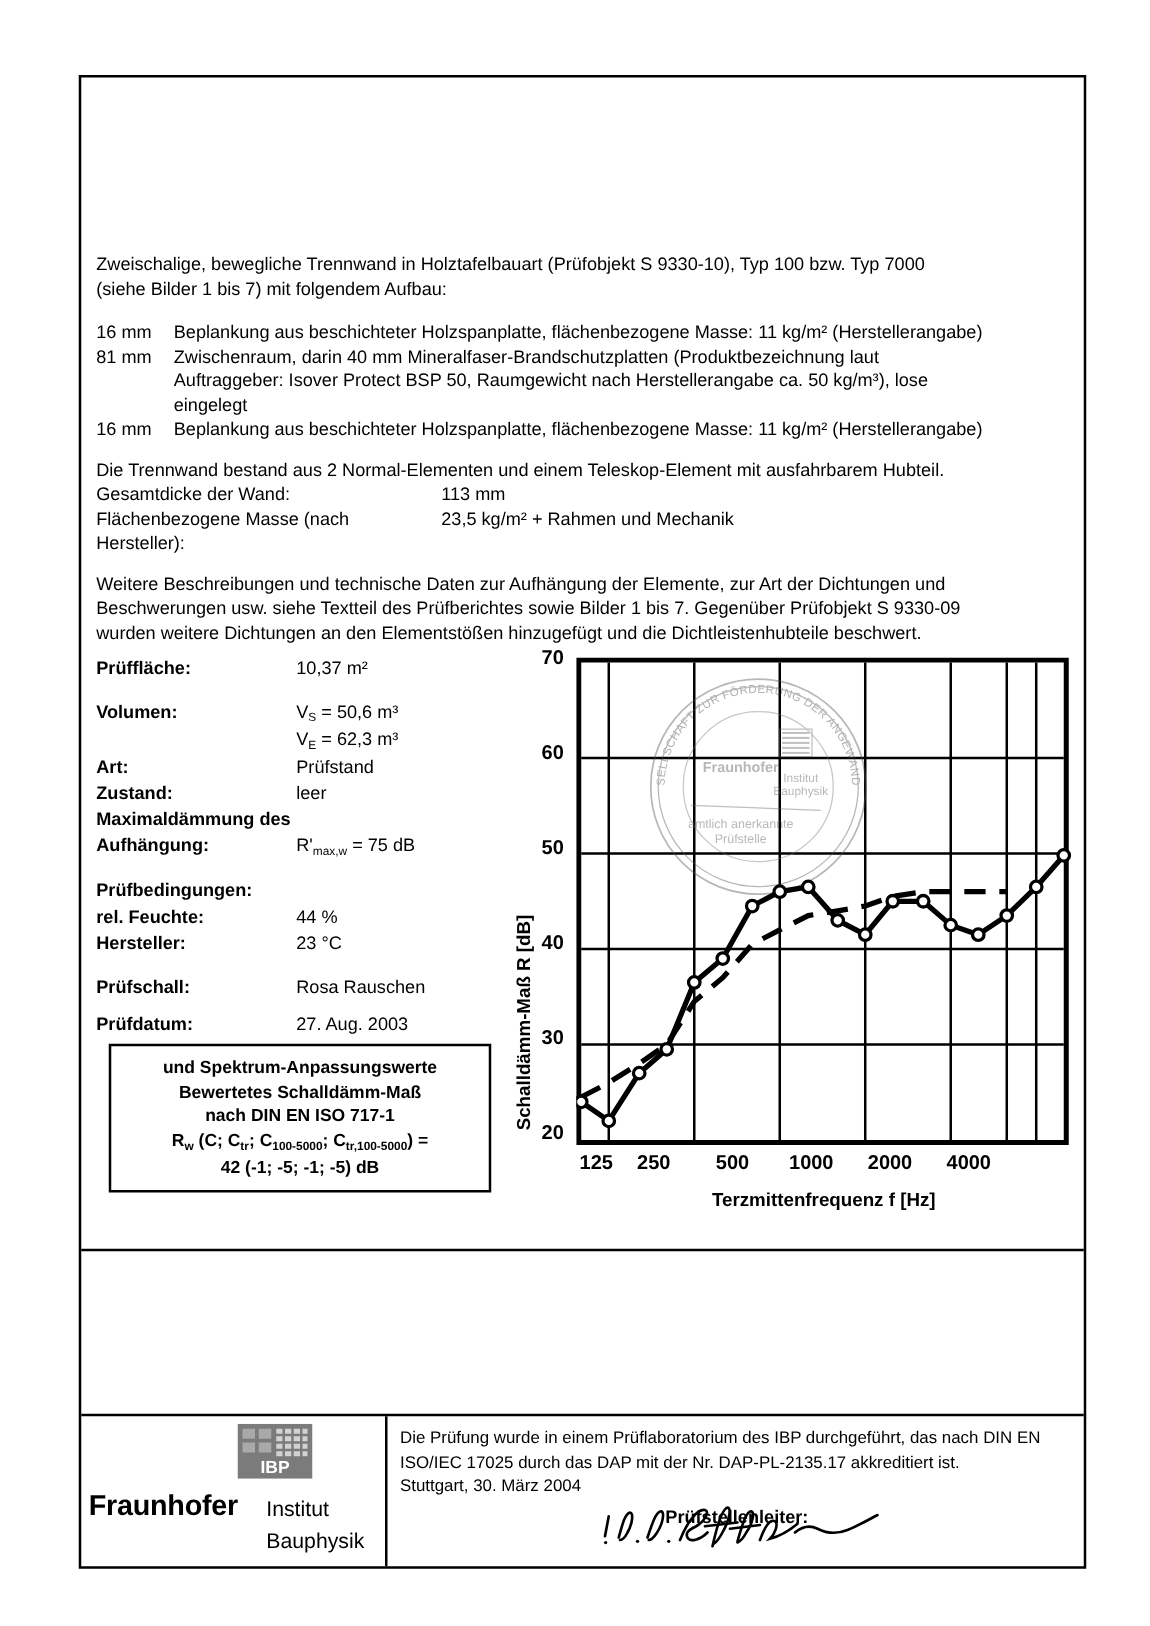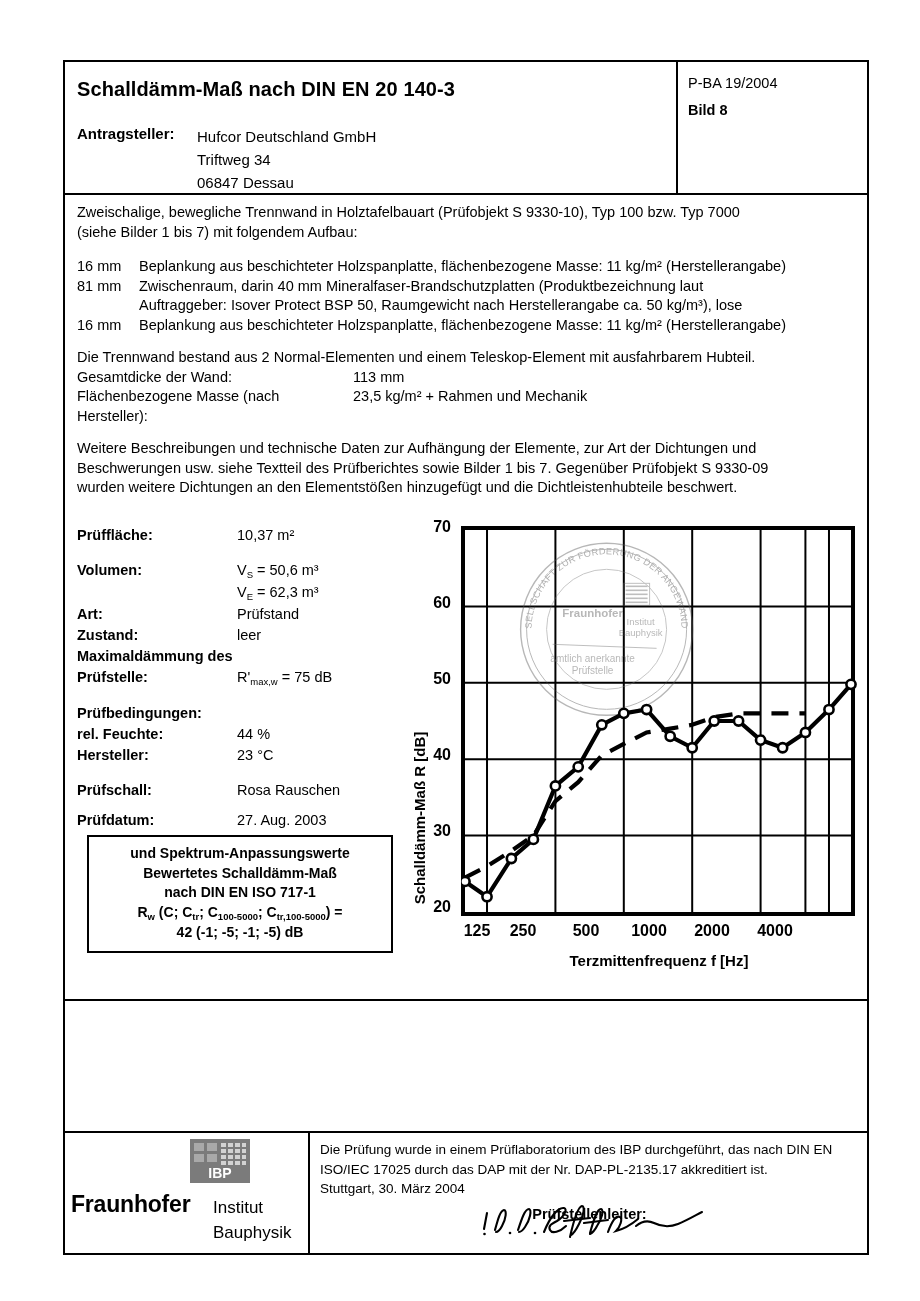--- a/index.html
+++ b/index.html
@@ -70,54 +70,40 @@
   .foot-txt{font-size:13.5px;line-height:19.5px;}
   .psl{font-size:14.5px;font-weight:bold;margin-top:7px;text-align:center;}
   .sig{position:absolute;left:168px;top:66px;}
 </style>
 </head>
 <body>
 
 <div class="page">
   <div class="frame">
 
-    <div class="hdr">
-      <div class="hdr-left">
-        <div class="doc-title">Schalldämm-Maß nach DIN EN 20 140-3</div>
-        <div class="appl-label">Antragsteller:</div>
-        <div class="appl-lines">
-          <div>Hufcor Deutschland GmbH</div>
-          <div>Triftweg 34</div>
-          <div>06847 Dessau</div>
-        </div>
-      </div>
-      <div class="hdr-right">
-        <div class="hdr-code">P-BA 19/2004</div>
-        <div class="hdr-bild">Bild 8</div>
-      </div>
-    </div>
 
     <div class="spec">
       <div class="spec-inner">
 
         <div class="para">Zweischalige, bewegliche Trennwand in Holztafelbauart (Prüfobjekt S 9330-10), Typ 100 bzw. Typ 7000</div>
         <div class="para">(siehe Bilder 1 bis 7) mit folgendem Aufbau:</div>
 
         <div class="gap"></div>
 
         <div class="layers">
           <div class="layer-row">
             <div class="layer-thk">16 mm</div>
             <div class="layer-txt">Beplankung aus beschichteter Holzspanplatte, flächenbezogene Masse: 11 kg/m² (Herstellerangabe)</div>
           </div>
           <div class="layer-row">
             <div class="layer-thk">81 mm</div>
             <div class="layer-txt">Zwischenraum, darin 40 mm Mineralfaser-Brandschutzplatten (Produktbezeichnung laut</div>
           </div>
           <div class="layer-cont">Auftraggeber: Isover Protect BSP 50, Raumgewicht nach Herstellerangabe ca. 50 kg/m³), lose</div>
+          <div class="layer-cont">eingelegt</div>
           <div class="layer-row">
             <div class="layer-thk">16 mm</div>
             <div class="layer-txt">Beplankung aus beschichteter Holzspanplatte, flächenbezogene Masse: 11 kg/m² (Herstellerangabe)</div>
           </div>
         </div>
 
         <div class="gap"></div>
 
         <div class="para">Die Trennwand bestand aus 2 Normal-Elementen und einem Teleskop-Element mit ausfahrbarem Hubteil.</div>
         <div class="kv-row">
@@ -157,21 +143,21 @@
             <div class="v">Prüfstand</div>
           </div>
           <div class="dl">
             <div class="k">Zustand:</div>
             <div class="v">leer</div>
           </div>
           <div class="dl">
             <div class="k" style="width:auto">Maximaldämmung des</div>
           </div>
           <div class="dl">
-            <div class="k">Prüfstelle:</div>
+            <div class="k">Aufhängung:</div>
             <div class="v"><span>R'</span><sub>max,w</sub><span> = 75 dB</span></div>
           </div>
           <div class="spacer8"></div>
           <div class="dl">
             <div class="k" style="width:auto">Prüfbedingungen:</div>
           </div>
           <div class="dl">
             <div class="k">rel. Feuchte:</div>
             <div class="v">44 %</div>
           </div>

